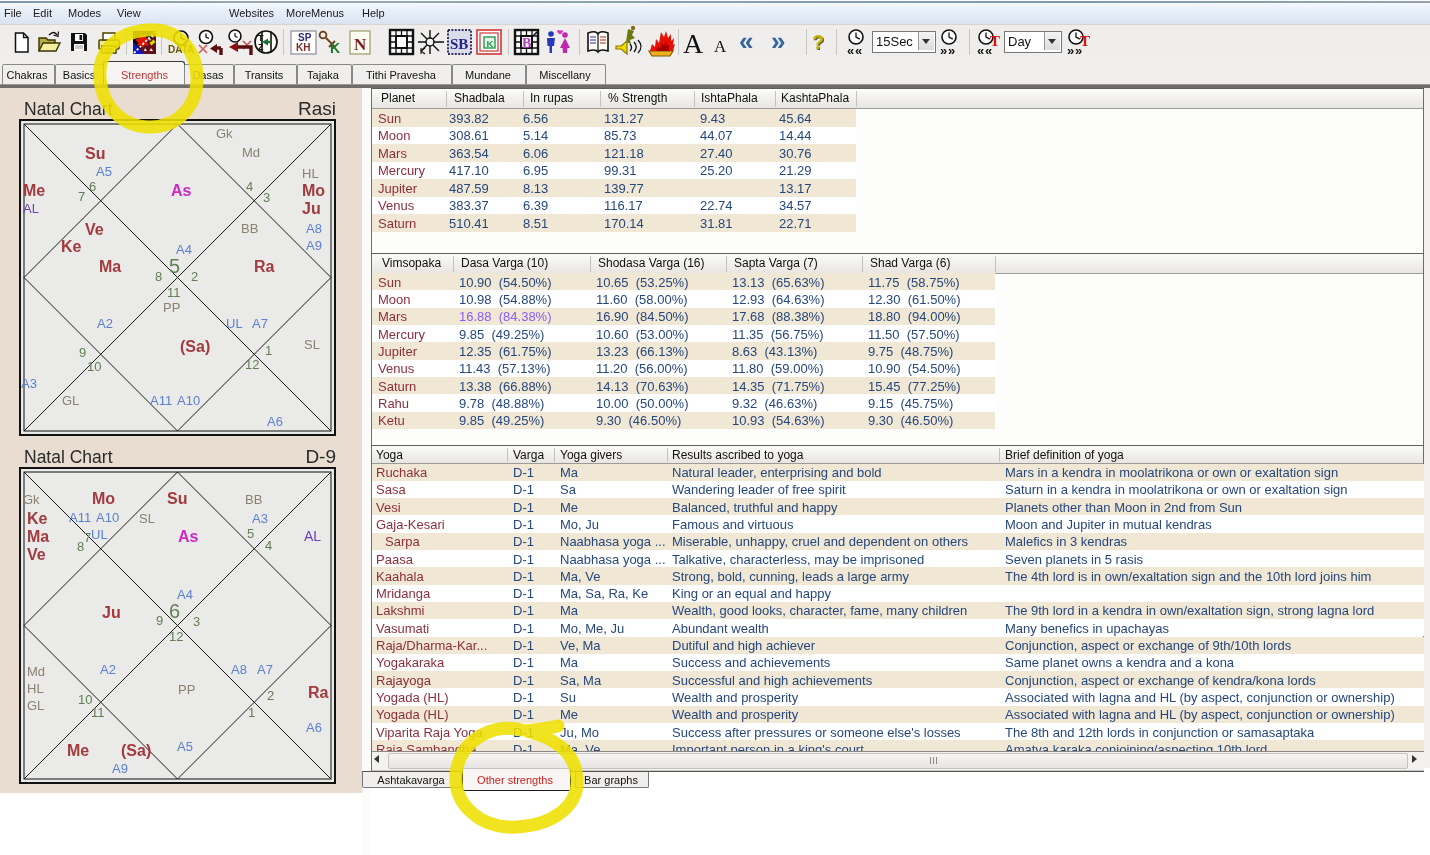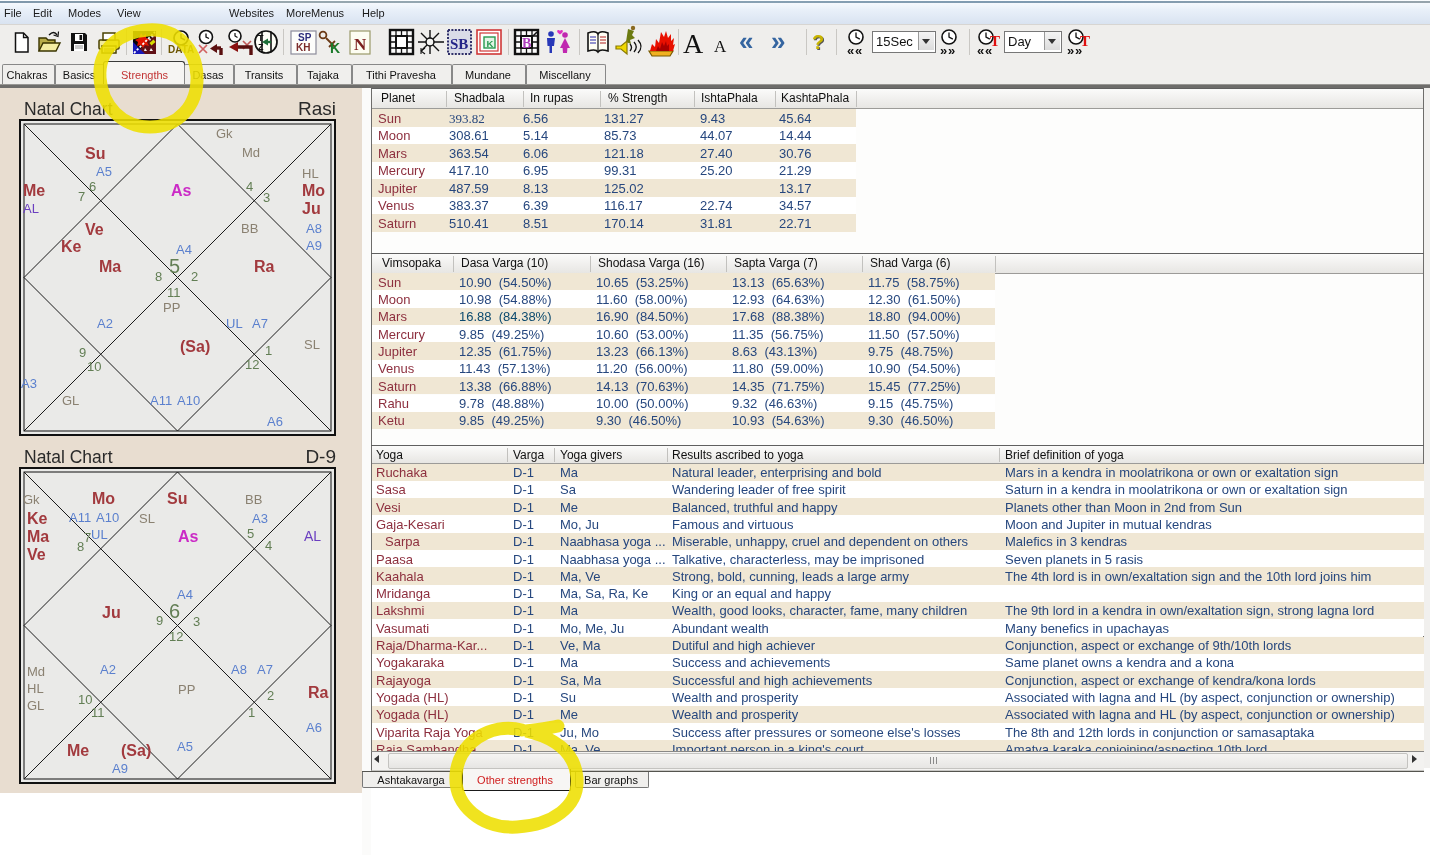--- a/index.html
+++ b/index.html
@@ -289,21 +289,21 @@
     <div class="hdrcell" style="left:701px;top:89px;">IshtaPhala</div>
     <div class="hdrcell" style="left:781px;top:89px;">KashtaPhala</div>
 <div class="ab" style="left:446px;top:91px;width:1px;height:16px;background:#c2c1be;"></div>
 <div class="ab" style="left:523px;top:91px;width:1px;height:16px;background:#c2c1be;"></div>
 <div class="ab" style="left:600px;top:91px;width:1px;height:16px;background:#c2c1be;"></div>
 <div class="ab" style="left:694px;top:91px;width:1px;height:16px;background:#c2c1be;"></div>
 <div class="ab" style="left:775px;top:91px;width:1px;height:16px;background:#c2c1be;"></div>
 <div class="ab" style="left:856px;top:91px;width:1px;height:16px;background:#c2c1be;"></div>
 <div class="ab" style="left:372px;top:109.0px;width:484px;height:17.5px;background:#f0e7d4;"></div>
 <div class="t" style="left:378px;top:110.5px;font-size:13px;color:#8d2f3e;">Sun</div>
-<div class="t" style="left:449px;top:110.5px;font-size:13px;color:#26477e;font-family:Liberation Serif, serif;">393.82</div>
+<div class="t" style="left:449px;top:110.5px;font-size:13px;color:#26477e;">393.82</div>
 <div class="t" style="left:523px;top:110.5px;font-size:13px;color:#26477e;">6.56</div>
 <div class="t" style="left:604px;top:110.5px;font-size:13px;color:#26477e;">131.27</div>
 <div class="t" style="left:700px;top:110.5px;font-size:13px;color:#26477e;">9.43</div>
 <div class="t" style="left:779px;top:110.5px;font-size:13px;color:#26477e;">45.64</div>
 <div class="ab" style="left:372px;top:126.5px;width:484px;height:17.5px;background:#ffffff;"></div>
 <div class="t" style="left:378px;top:128.0px;font-size:13px;color:#8d2f3e;">Moon</div>
 <div class="t" style="left:449px;top:128.0px;font-size:13px;color:#26477e;">308.61</div>
 <div class="t" style="left:523px;top:128.0px;font-size:13px;color:#26477e;">5.14</div>
 <div class="t" style="left:604px;top:128.0px;font-size:13px;color:#26477e;">85.73</div>
 <div class="t" style="left:700px;top:128.0px;font-size:13px;color:#26477e;">44.07</div>
@@ -319,21 +319,21 @@
 <div class="t" style="left:378px;top:163.0px;font-size:13px;color:#8d2f3e;">Mercury</div>
 <div class="t" style="left:449px;top:163.0px;font-size:13px;color:#26477e;">417.10</div>
 <div class="t" style="left:523px;top:163.0px;font-size:13px;color:#26477e;">6.95</div>
 <div class="t" style="left:604px;top:163.0px;font-size:13px;color:#26477e;">99.31</div>
 <div class="t" style="left:700px;top:163.0px;font-size:13px;color:#26477e;text-align:center;">25.20</div>
 <div class="t" style="left:779px;top:163.0px;font-size:13px;color:#26477e;">21.29</div>
 <div class="ab" style="left:372px;top:179.0px;width:484px;height:17.5px;background:#f0e7d4;"></div>
 <div class="t" style="left:378px;top:180.5px;font-size:13px;color:#8d2f3e;">Jupiter</div>
 <div class="t" style="left:449px;top:180.5px;font-size:13px;color:#26477e;">487.59</div>
 <div class="t" style="left:523px;top:180.5px;font-size:13px;color:#26477e;">8.13</div>
-<div class="t" style="left:604px;top:180.5px;font-size:13px;color:#26477e;">125.02</div>
+<div class="t" style="left:604px;top:180.5px;font-size:13px;color:#26477e;">139.77</div>
 <div class="t" style="left:700px;top:182px;font-size:13px;color:#1d4ed8;margin-top:30px;">45.23</div>
 <div class="t" style="left:779px;top:180.5px;font-size:13px;color:#26477e;">13.17</div>
 <div class="ab" style="left:372px;top:196.5px;width:484px;height:17.5px;background:#ffffff;"></div>
 <div class="t" style="left:378px;top:198.0px;font-size:13px;color:#8d2f3e;">Venus</div>
 <div class="t" style="left:449px;top:198.0px;font-size:13px;color:#26477e;">383.37</div>
 <div class="t" style="left:523px;top:198.0px;font-size:13px;color:#26477e;">6.39</div>
 <div class="t" style="left:604px;top:198.0px;font-size:13px;color:#26477e;">116.17</div>
 <div class="t" style="left:700px;top:198.0px;font-size:13px;color:#26477e;">22.74</div>
 <div class="t" style="left:779px;top:198.0px;font-size:13px;color:#26477e;">34.57</div>
 <div class="ab" style="left:372px;top:214.0px;width:484px;height:17.5px;background:#f0e7d4;"></div>
@@ -362,21 +362,21 @@
 <div class="t" style="left:732px;top:274.5px;font-size:13px;color:#26477e;">13.13&nbsp;&nbsp;(65.63%)</div>
 <div class="t" style="left:868px;top:274.5px;font-size:13px;color:#26477e;">11.75&nbsp;&nbsp;(58.75%)</div>
 <div class="ab" style="left:372px;top:290.4px;width:623px;height:17.35px;background:#ffffff;"></div>
 <div class="t" style="left:378px;top:291.9px;font-size:13px;color:#8d2f3e;">Moon</div>
 <div class="t" style="left:459px;top:291.9px;font-size:13px;color:#26477e;">10.98&nbsp;&nbsp;(54.88%)</div>
 <div class="t" style="left:596px;top:291.9px;font-size:13px;color:#26477e;">11.60&nbsp;&nbsp;(58.00%)</div>
 <div class="t" style="left:732px;top:291.9px;font-size:13px;color:#26477e;">12.93&nbsp;&nbsp;(64.63%)</div>
 <div class="t" style="left:868px;top:291.9px;font-size:13px;color:#26477e;">12.30&nbsp;&nbsp;(61.50%)</div>
 <div class="ab" style="left:372px;top:307.7px;width:623px;height:17.35px;background:#f0e7d4;"></div>
 <div class="t" style="left:378px;top:309.2px;font-size:13px;color:#8d2f3e;">Mars</div>
-<div class="t" style="left:459px;top:309.2px;font-size:13px;color:#0c4a6e;">16.88&nbsp;&nbsp;(84.38%)</div>
+<div class="t" style="left:459px;top:309.2px;font-size:13px;color:#8b5cf6;">16.88&nbsp;&nbsp;(84.38%)</div>
 <div class="t" style="left:596px;top:309.2px;font-size:13px;color:#26477e;">16.90&nbsp;&nbsp;(84.50%)</div>
 <div class="t" style="left:732px;top:309.2px;font-size:13px;color:#26477e;">17.68&nbsp;&nbsp;(88.38%)</div>
 <div class="t" style="left:868px;top:309.2px;font-size:13px;color:#26477e;">18.80&nbsp;&nbsp;(94.00%)</div>
 <div class="ab" style="left:372px;top:325.1px;width:623px;height:17.35px;background:#ffffff;"></div>
 <div class="t" style="left:378px;top:326.6px;font-size:13px;color:#8d2f3e;">Mercury</div>
 <div class="t" style="left:459px;top:326.6px;font-size:13px;color:#26477e;">9.85&nbsp;&nbsp;(49.25%)</div>
 <div class="t" style="left:596px;top:326.6px;font-size:13px;color:#26477e;">10.60&nbsp;&nbsp;(53.00%)</div>
 <div class="t" style="left:732px;top:326.6px;font-size:13px;color:#26477e;">11.35&nbsp;&nbsp;(56.75%)</div>
 <div class="t" style="left:868px;top:326.6px;font-size:13px;color:#26477e;">11.50&nbsp;&nbsp;(57.50%)</div>
 <div class="ab" style="left:372px;top:342.4px;width:623px;height:17.35px;background:#f0e7d4;"></div>

